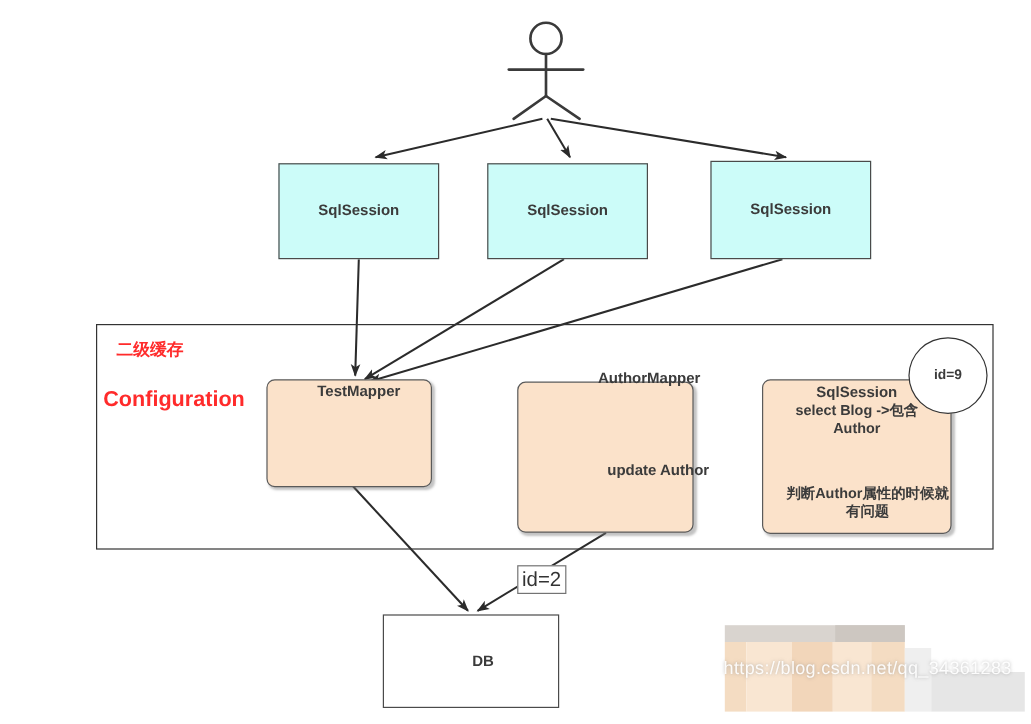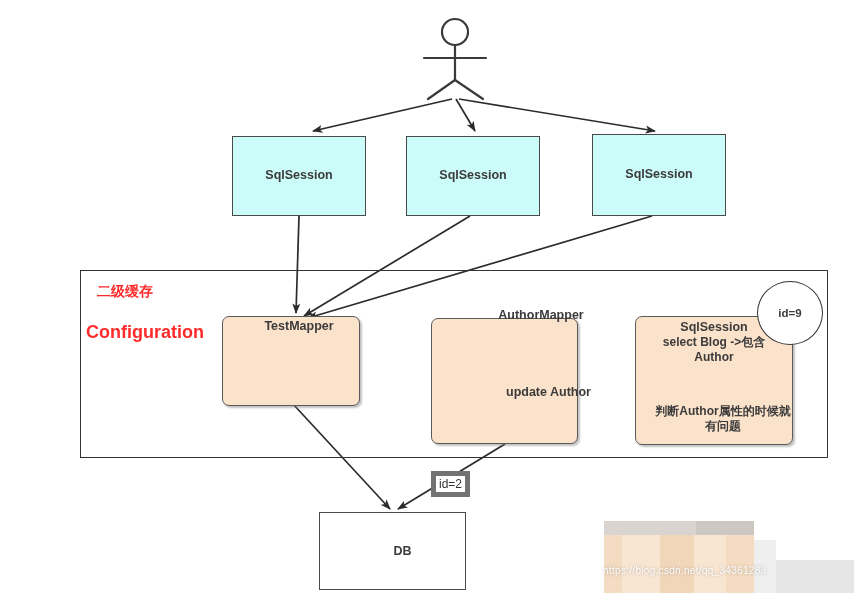--- a/index.html
+++ b/index.html
@@ -69,43 +69,42 @@
   }
   .red-label {
     position: absolute;
     color: #ff2b2b;
     font-weight: bold;
     white-space: nowrap;
   }
   .edge-label {
     position: absolute;
     background: #ffffff;
-    border: 5px solid #737373;
+    border: 1px solid #737373;
     color: #333333;
-    font-size: 12px;
+    font-size: 17px;
     padding: 1px 3px;
     white-space: nowrap;
     text-align: right;
   }
   .title-text {
     position: absolute;
     color: #4a4a4a;
     font-size: 13px;
     white-space: nowrap;
     text-align: center;
   }
   .watermark {
     position: absolute;
     color: rgba(255,255,255,0.92);
-    font-size: 10px;
+    font-size: 15px;
     letter-spacing: 0.3px;
     white-space: nowrap;
     text-shadow: 0 0 3px rgba(120,120,120,0.55);
     pointer-events: none;
-    margin-top: 16px;
   }
   .blur-patch {
     position: absolute;
     pointer-events: none;
   }
   .blur-patch .bp {
     position: absolute;
   }
 </style>
 </head>

